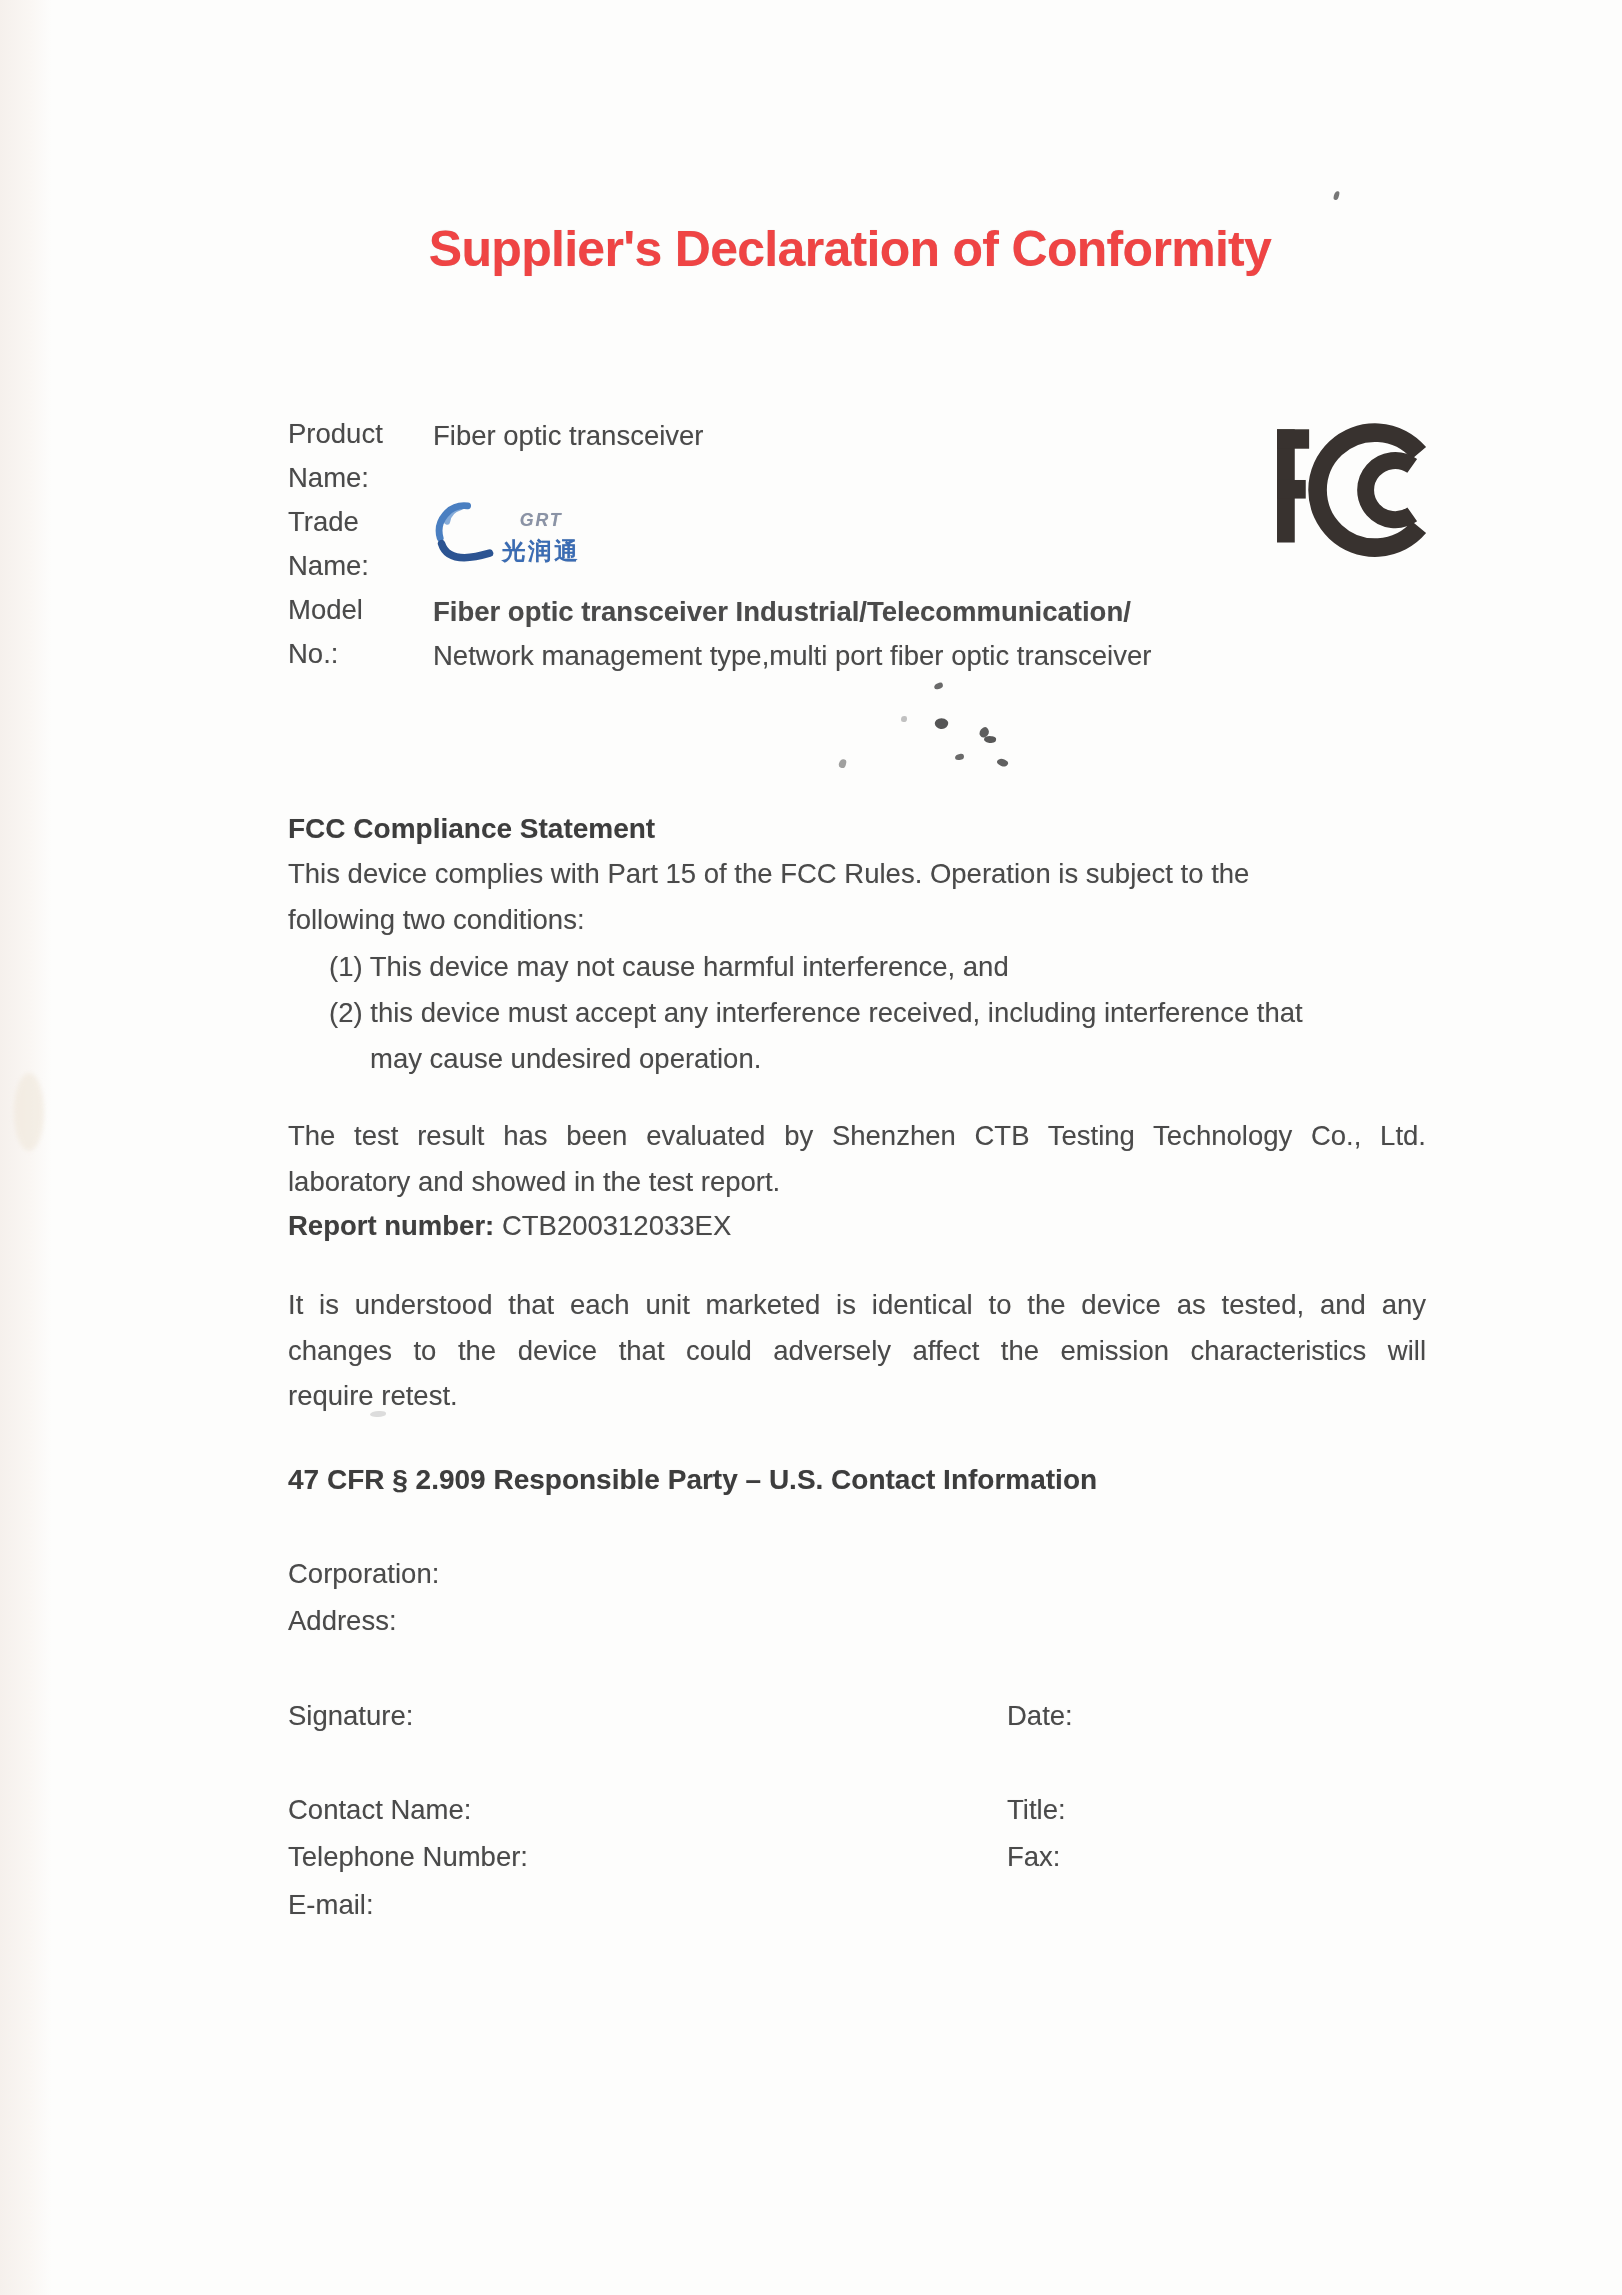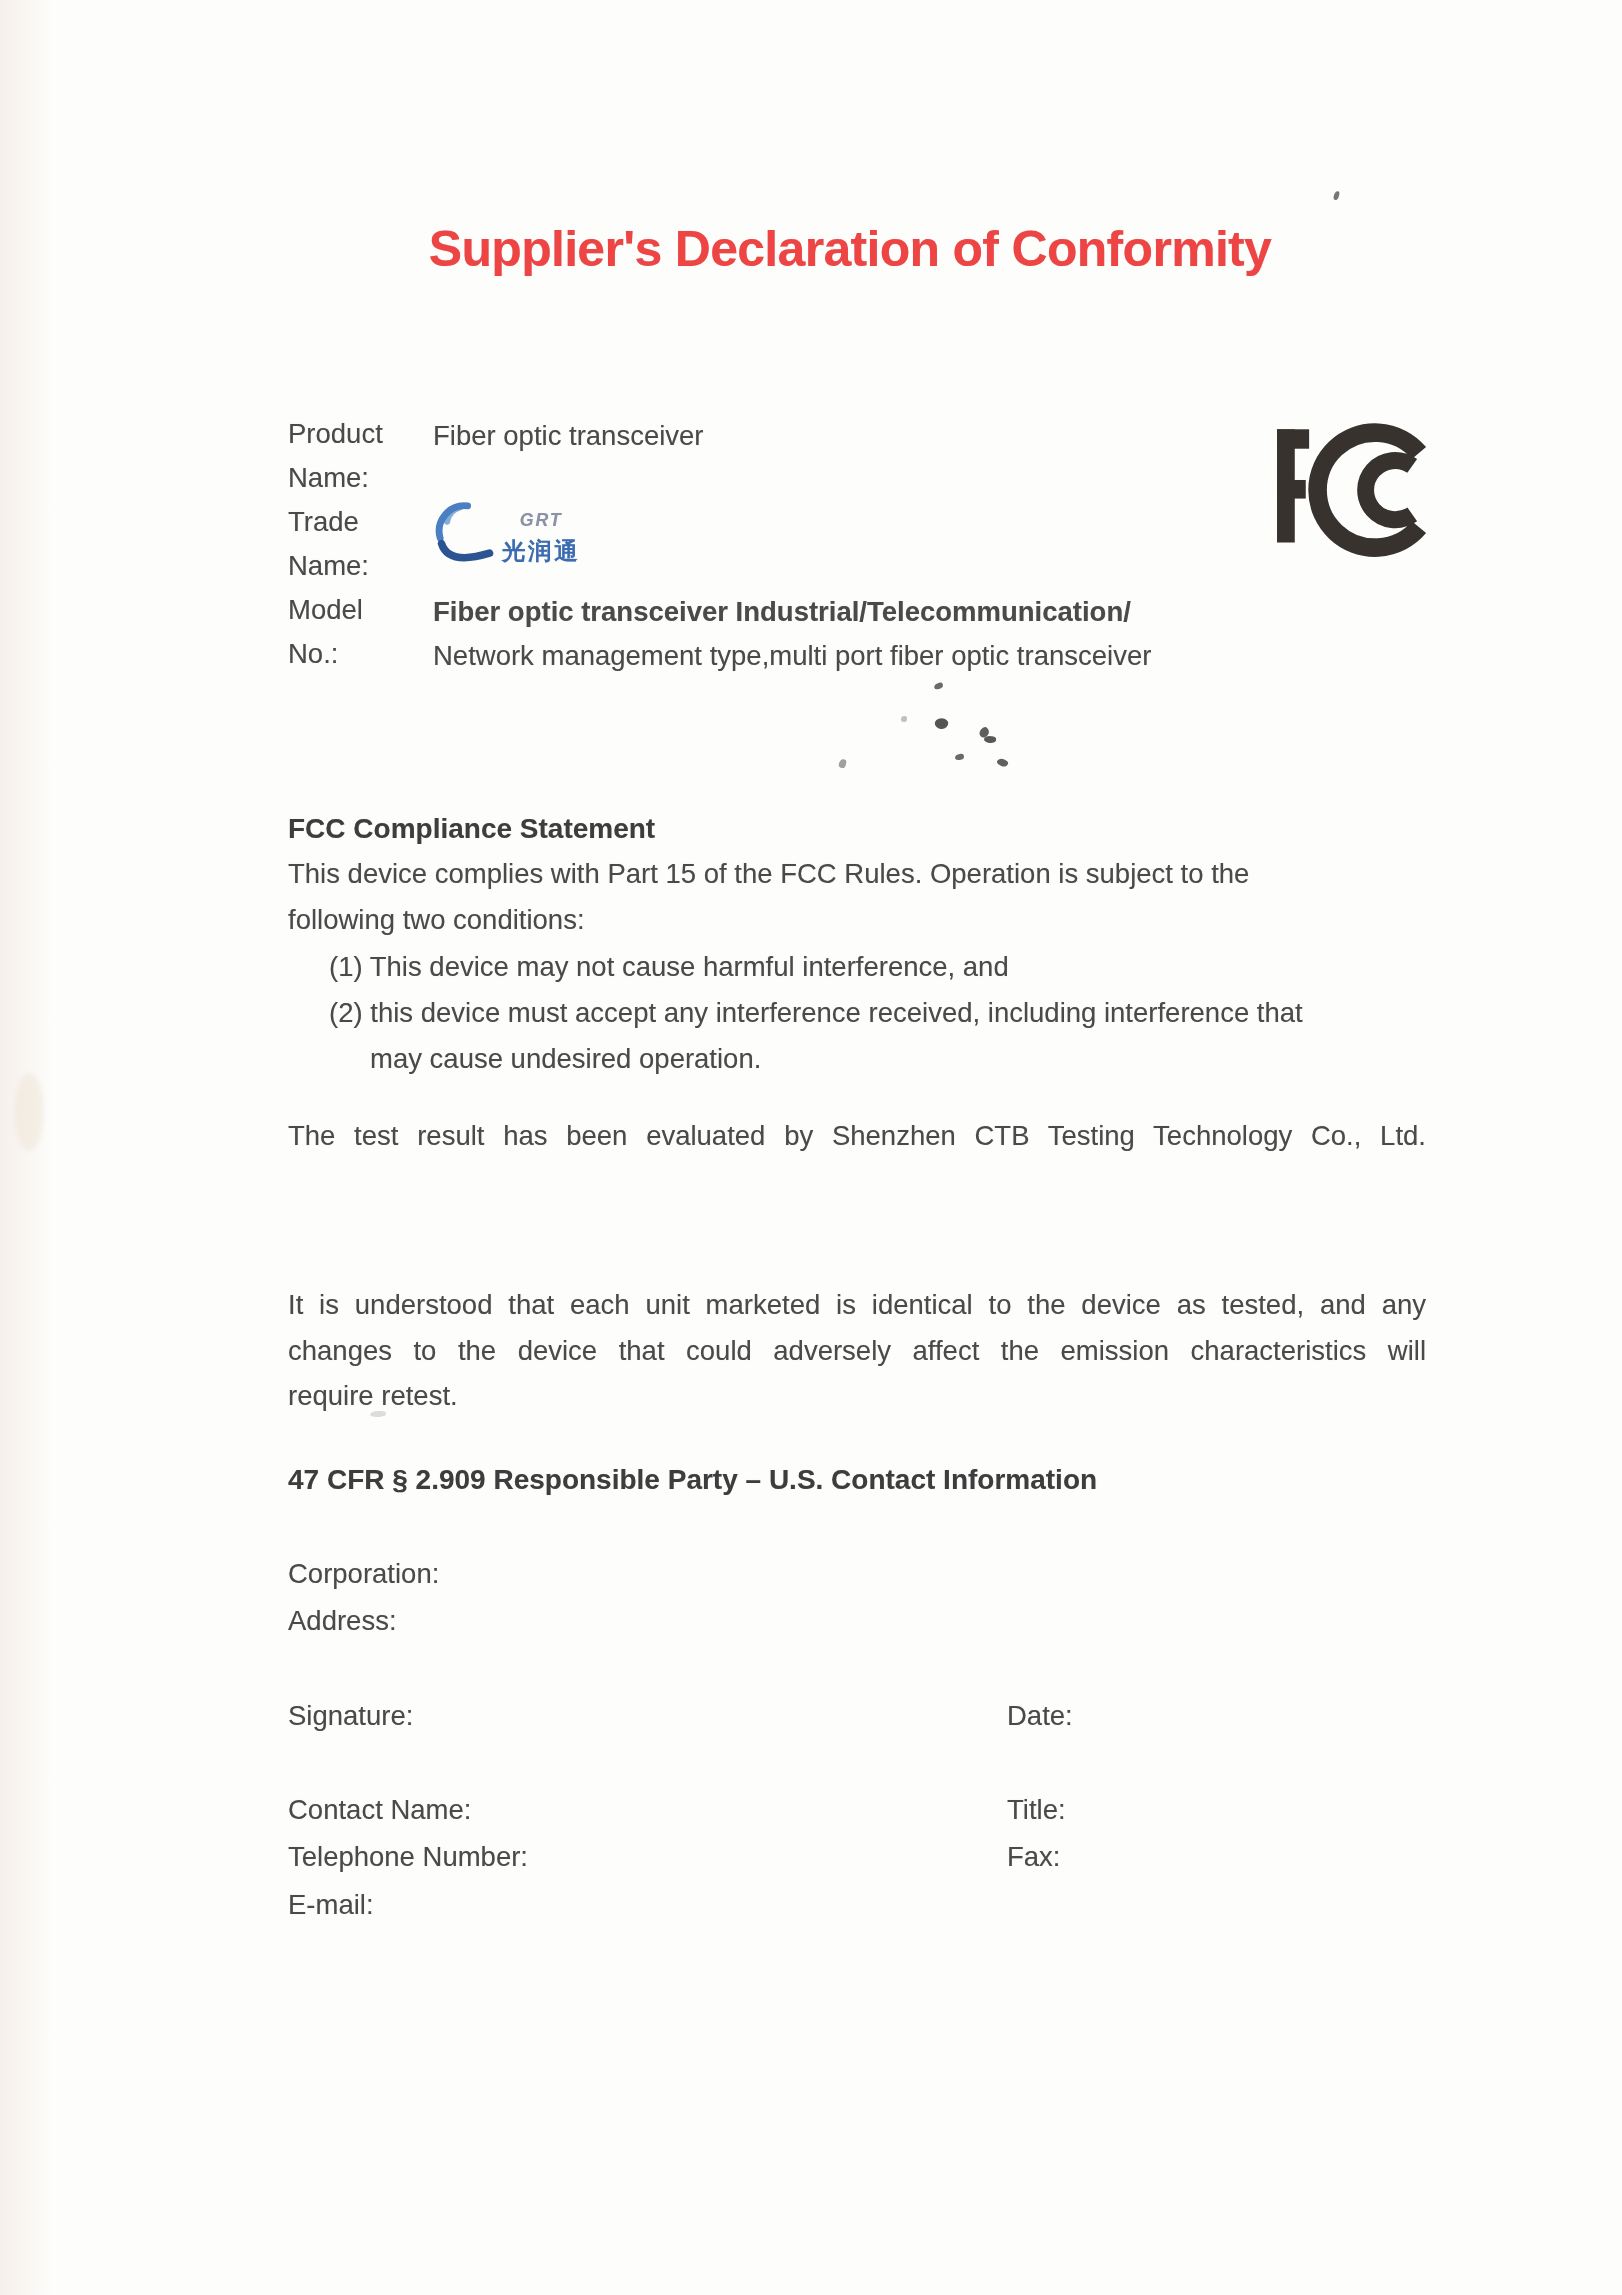--- a/index.html
+++ b/index.html
@@ -99,20 +99,24 @@
   </div>
 
   <div class="abs body-text heading" style="left:288px;top:806px;">FCC Compliance Statement</div>
   <div class="abs body-text" style="left:288px;top:851px;">This device complies with Part 15 of the FCC Rules. Operation is subject to the</div>
   <div class="abs body-text" style="left:288px;top:897px;">following two conditions:</div>
   <div class="abs body-text" style="left:329px;top:944px;">(1) This device may not cause harmful interference, and</div>
   <div class="abs body-text" style="left:329px;top:990px;">(2) this device must accept any interference received, including interference that</div>
   <div class="abs body-text" style="left:370px;top:1036px;">may cause undesired operation.</div>
 
   <div class="abs body-text justify-line" style="top:1113px;">The test result has been evaluated by Shenzhen CTB Testing Technology Co., Ltd.</div>
+  <div class="abs body-text" style="left:288px;top:1159px;">laboratory and showed in the test report.</div>
+  <div class="abs body-text" style="left:288px;top:1203px;">
+    <span class="bold">Report number:</span><span> CTB200312033EX</span>
+  </div>
 
   <div class="abs body-text justify-line" style="top:1328px;">changes to the device that could adversely affect the emission characteristics will</div>
   <div class="abs body-text justify-line" style="top:1282px;">It is understood that each unit marketed is identical to the device as tested, and any</div>
   <div class="abs body-text" style="left:288px;top:1373px;">require retest.</div>
 
   <div class="abs body-text heading" style="left:288px;top:1457px;">47 CFR § 2.909 Responsible Party – U.S. Contact Information</div>
 
   <div class="abs body-text" style="left:288px;top:1551px;">Corporation:</div>
   <div class="abs body-text" style="left:288px;top:1598px;">Address:</div>
   <div class="abs body-text" style="left:288px;top:1693px;">Signature:</div>

